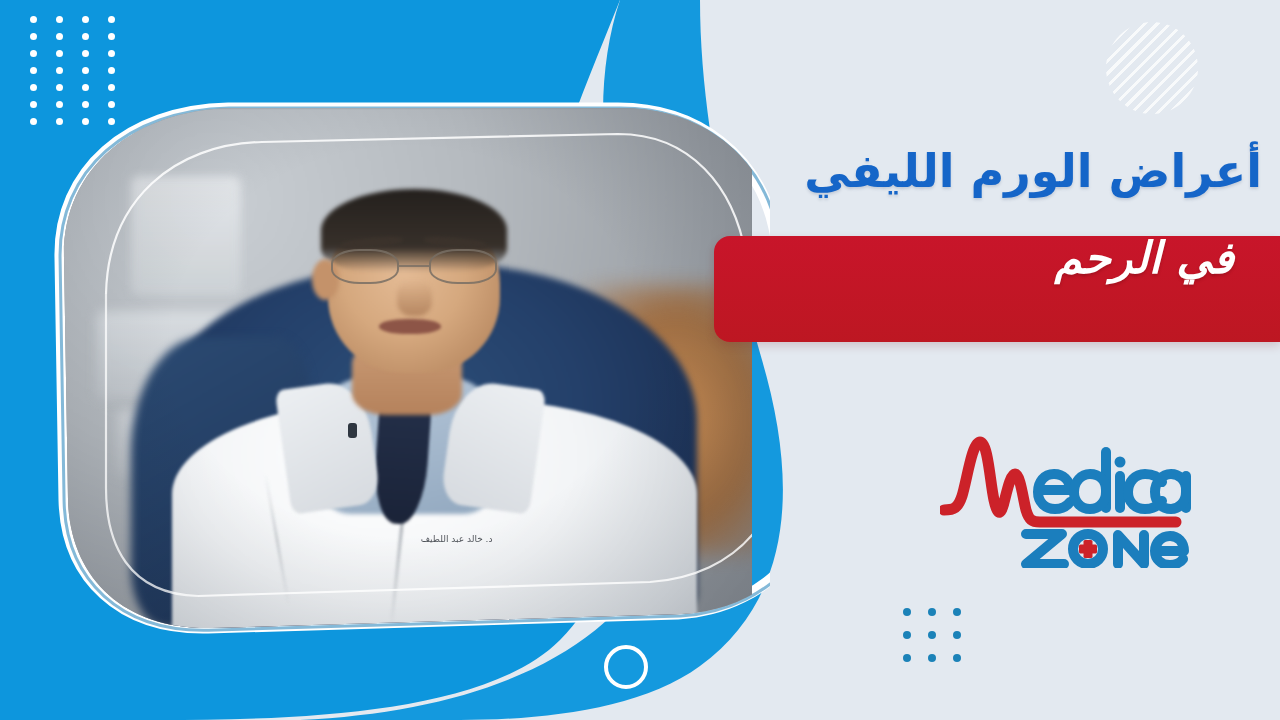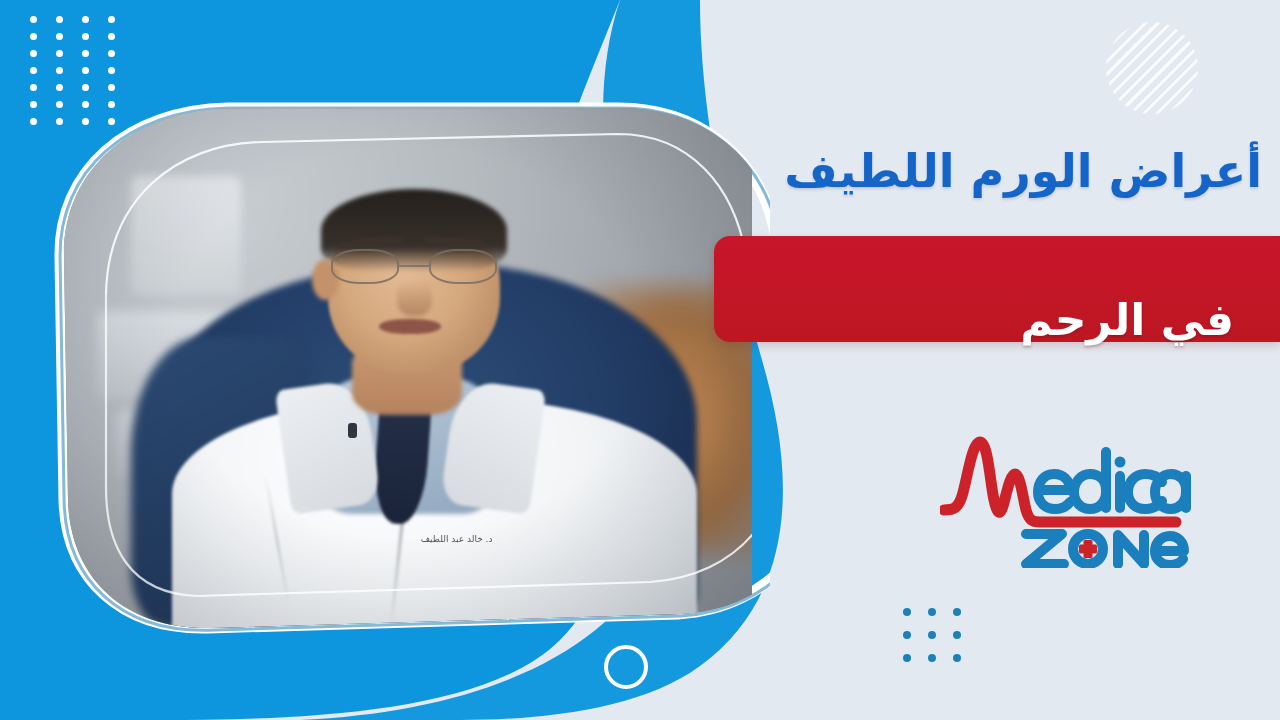--- a/index.html
+++ b/index.html
@@ -326,23 +326,24 @@
 
   .badge {
     position:absolute;
     left:714px; top:236px;
     width:566px; height:106px;
     background:#c4161f;
     background:linear-gradient(180deg,#c8152a 0%,#bd1722 100%);
     border-radius:16px 0 0 16px;
     box-shadow:0 4px 10px rgba(120,20,30,.18);
     display:flex;
-    align-items:flex-end;
+    align-items:flex-start;
     justify-content:flex-start;
     padding-right:46px;
+    font-style:italic;
   }
   .badge-label {
     width:100%;
     text-align:right;
     direction:rtl;
     color:#ffffff;
     font-weight:bold;
     font-size:44px;
     line-height:1;
     font-family:"DejaVu Sans","Liberation Sans",sans-serif;
@@ -473,21 +474,21 @@
       <i></i>
       <i></i>
     <i></i>
       <i></i>
       <i></i>
     <i></i>
       <i></i>
       <i></i>
   </div>
 
-  <h1 class="headline">أعراض الورم اللطيف</h1>
+  <h1 class="headline">أعراض الورم الليفي</h1>
 
   <div class="badge">
     <span class="badge-label">في الرحم</span>
   </div>
 
   <div class="logo">
     <svg viewBox="0 0 252 150" aria-hidden="true">
 
       <path d="M 4 92 C 14 92 18 90 22 78 C 27 62 32 24 40 24
                C 48 24 50 64 54 82 C 57 96 60 98 63 88

